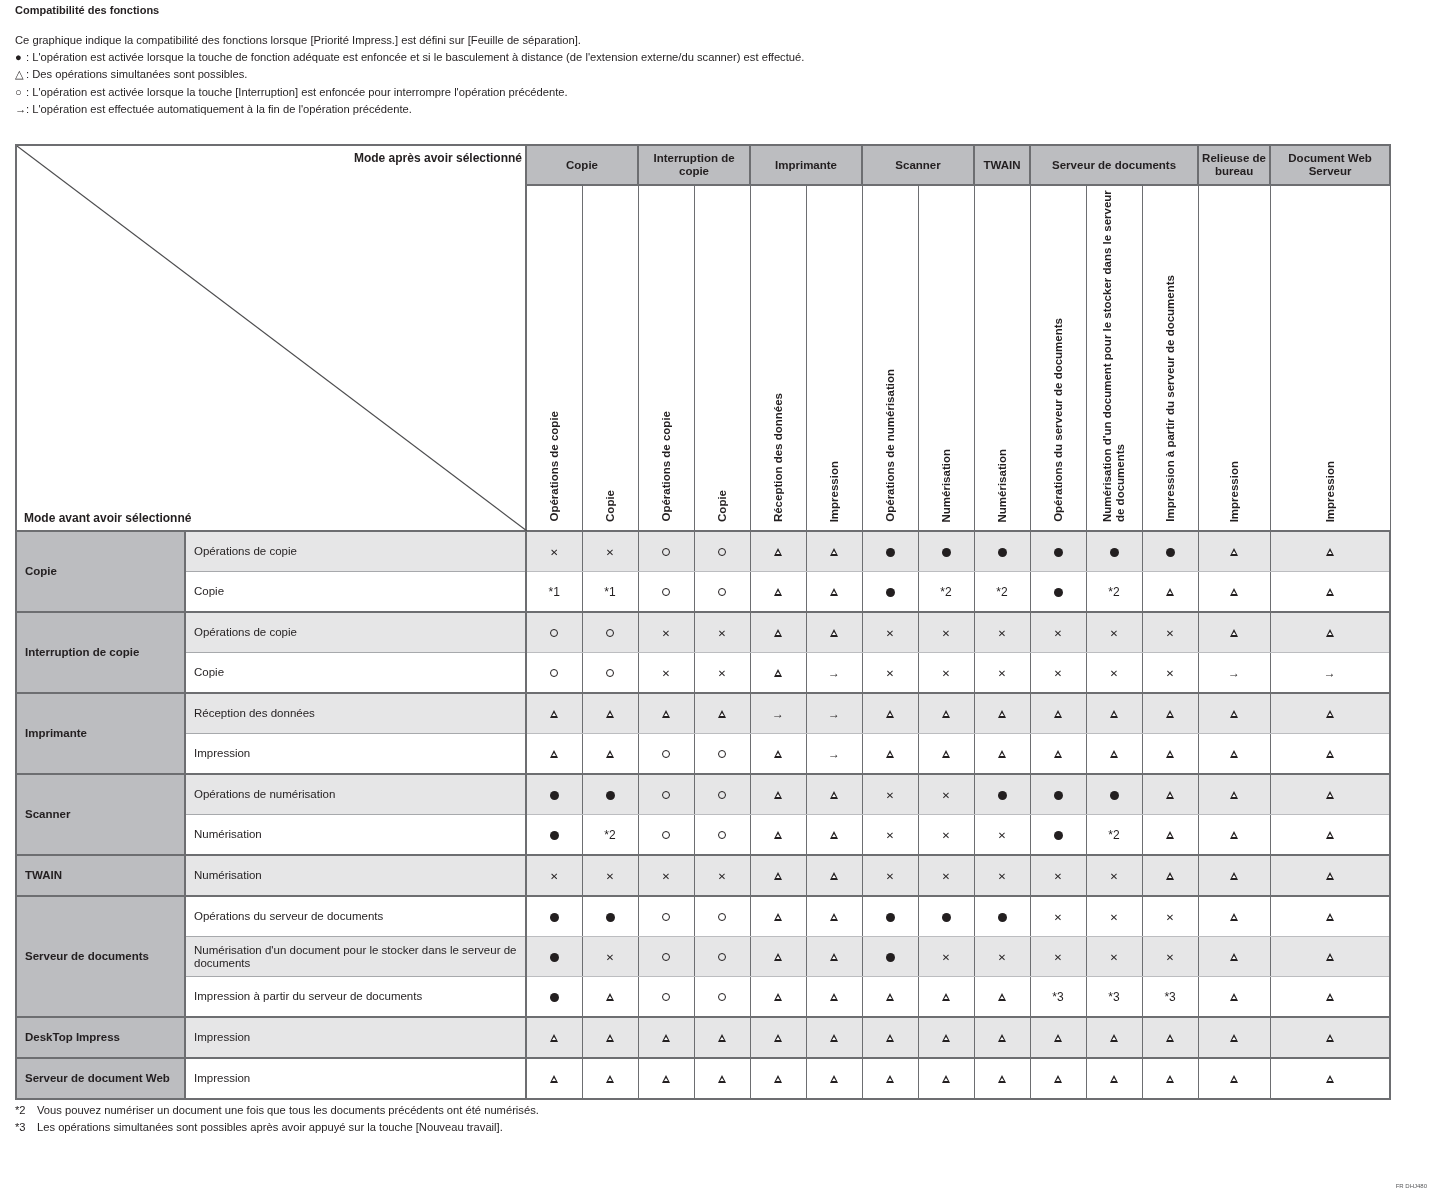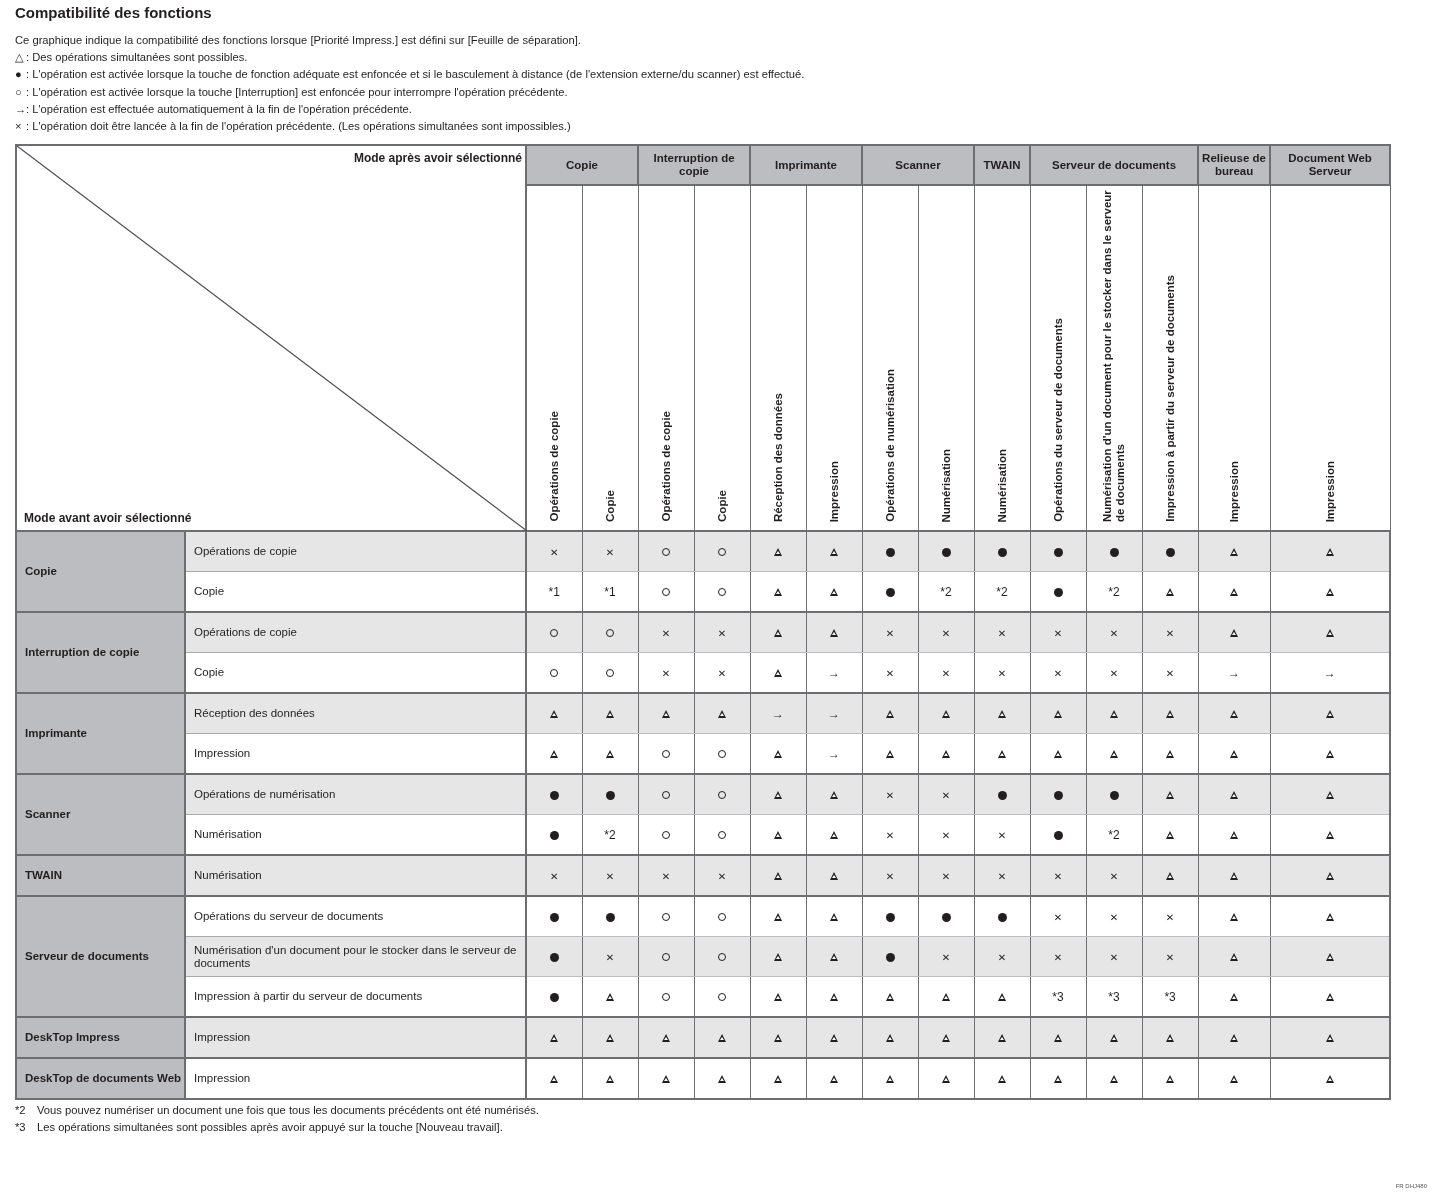--- a/index.html
+++ b/index.html
@@ -2,21 +2,21 @@
 <html><head>
 <meta charset="utf-8">
 <style>
   html, body { margin: 0; padding: 0; background: #ffffff; }
   body {
     width: 1433px; height: 1195px; position: relative; overflow: hidden;
     font-family: "Liberation Sans", sans-serif; color: #231f20;
   }
   .title {
     position: absolute; left: 15px; top: 4px;
-    font-size: 15px; font-weight: bold; color: #231f20;
+    font-size: 11px; font-weight: bold; color: #231f20;
   }
   .intro { position: absolute; left: 15px; top: 32px; font-size: 11.2px; line-height: 17.2px; }
   .intro .line { white-space: nowrap; }
   .legend-sym { display: inline-block; width: 11px; text-align: left; }
 
   table.grid {
     position: absolute; left: 15px; top: 144px;
     border-collapse: collapse; table-layout: fixed;
     width: 1375px;
   }
@@ -73,25 +73,24 @@
   .code { position: absolute; right: 6px; bottom: 6px; font-size: 6px; color: #58595b; }
 </style>
 </head>
 <body>
 
 <div class="title">Compatibilité des fonctions</div>
 
 <div class="intro">
   <div class="line">Ce graphique indique la compatibilité des fonctions lorsque [Priorité Impress.] est défini sur [Feuille de séparation].</div>
   <div id="legend">
+      <div class="line"><span class="legend-sym">●</span><span>: L'opération est activée lorsque la touche de fonction adéquate est enfoncée et si le basculement à distance (de l'extension externe/du scanner) est effectué.</span></div>
       <div class="line"><span class="legend-sym">△</span><span>: Des opérations simultanées sont possibles.</span></div>
-      <div class="line"><span class="legend-sym">●</span><span>: L'opération est activée lorsque la touche de fonction adéquate est enfoncée et si le basculement à distance (de l'extension externe/du scanner) est effectué.</span></div>
       <div class="line"><span class="legend-sym">○</span><span>: L'opération est activée lorsque la touche [Interruption] est enfoncée pour interrompre l'opération précédente.</span></div>
       <div class="line"><span class="legend-sym">→</span><span>: L'opération est effectuée automatiquement à la fin de l'opération précédente.</span></div>
-      <div class="line"><span class="legend-sym">×</span><span>: L'opération doit être lancée à la fin de l'opération précédente. (Les opérations simultanées sont impossibles.)</span></div>
     </div>
 </div>
 
 <table class="grid" id="grid">
   <colgroup>
     <col style="width:169px">
       <col style="width:341px">
     <col style="width:56px">
       <col style="width:56px">
     <col style="width:56px">
@@ -393,21 +392,21 @@
         <td class="cell"><span class="sym sym-tri" style="color: rgb(255, 255, 255);"></span></td>
         <td class="cell"><span class="sym sym-tri" style="color: rgb(255, 255, 255);"></span></td>
         <td class="cell"><span class="sym sym-tri" style="color: rgb(255, 255, 255);"></span></td>
         <td class="cell"><span class="sym sym-tri" style="color: rgb(255, 255, 255);"></span></td>
         <td class="cell"><span class="sym sym-tri" style="color: rgb(255, 255, 255);"></span></td>
         <td class="cell"><span class="sym sym-tri" style="color: rgb(255, 255, 255);"></span></td>
         <td class="cell"><span class="sym sym-tri" style="color: rgb(255, 255, 255);"></span></td>
         <td class="cell last"><span class="sym sym-tri" style="color: rgb(255, 255, 255);"></span></td>
       </tr>
       <tr class="data plain group-end">
-        <td class="group-name" rowspan="1">DeskTop de documents Web</td>
+        <td class="group-name" rowspan="1">Serveur de document Web</td>
         <td class="sub-name">Impression</td>
         <td class="cell first"><span class="sym sym-tri" style="color: rgb(255, 255, 255);"></span></td>
         <td class="cell"><span class="sym sym-tri" style="color: rgb(255, 255, 255);"></span></td>
         <td class="cell"><span class="sym sym-tri" style="color: rgb(255, 255, 255);"></span></td>
         <td class="cell"><span class="sym sym-tri" style="color: rgb(255, 255, 255);"></span></td>
         <td class="cell"><span class="sym sym-tri" style="color: rgb(255, 255, 255);"></span></td>
         <td class="cell"><span class="sym sym-tri" style="color: rgb(255, 255, 255);"></span></td>
         <td class="cell"><span class="sym sym-tri" style="color: rgb(255, 255, 255);"></span></td>
         <td class="cell"><span class="sym sym-tri" style="color: rgb(255, 255, 255);"></span></td>
         <td class="cell"><span class="sym sym-tri" style="color: rgb(255, 255, 255);"></span></td>

